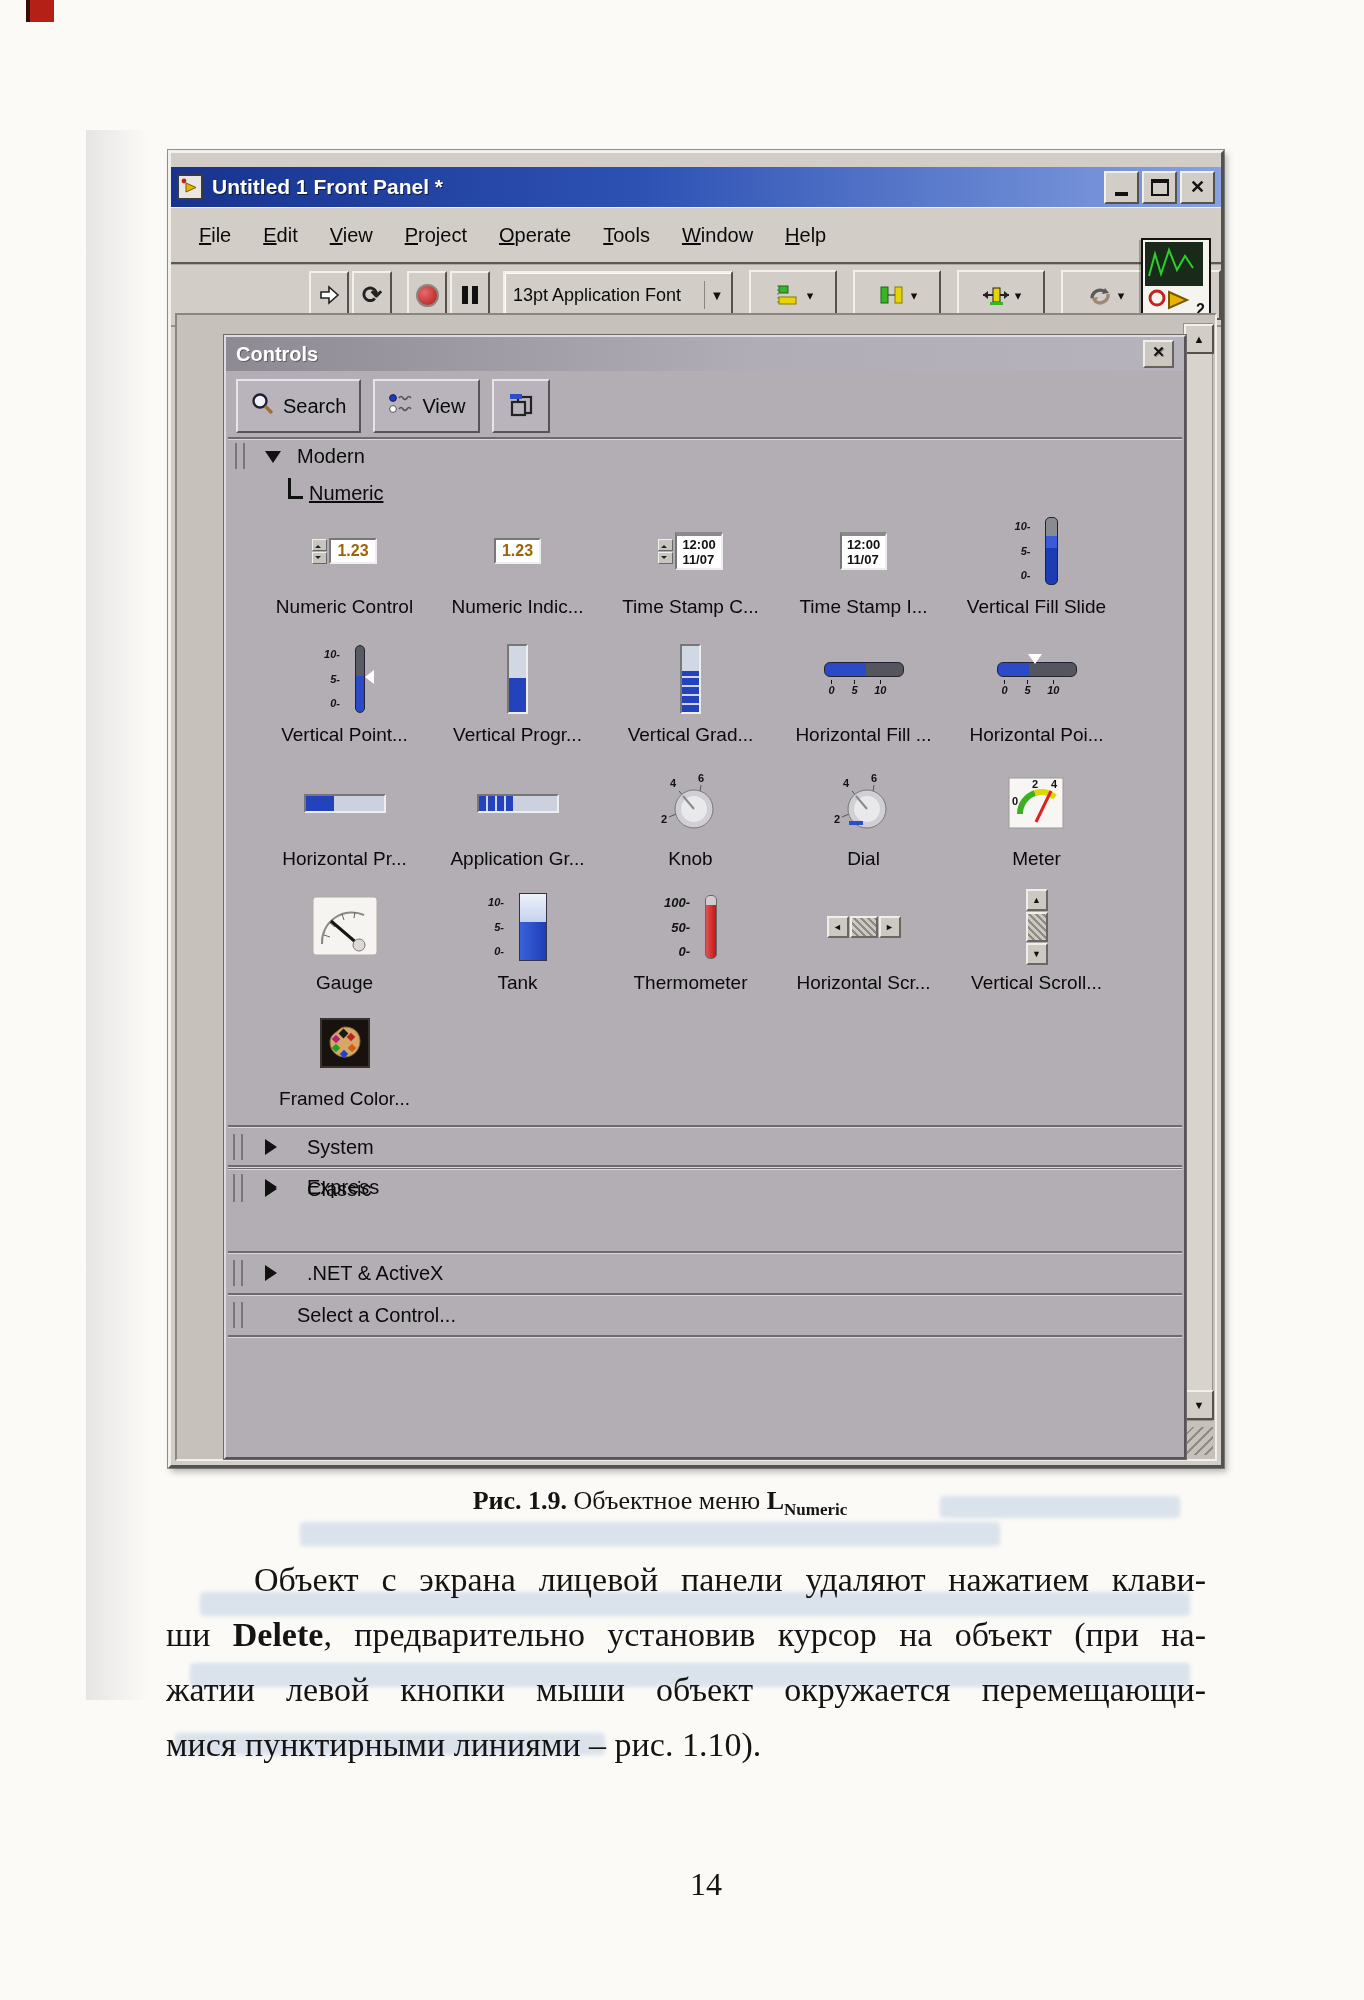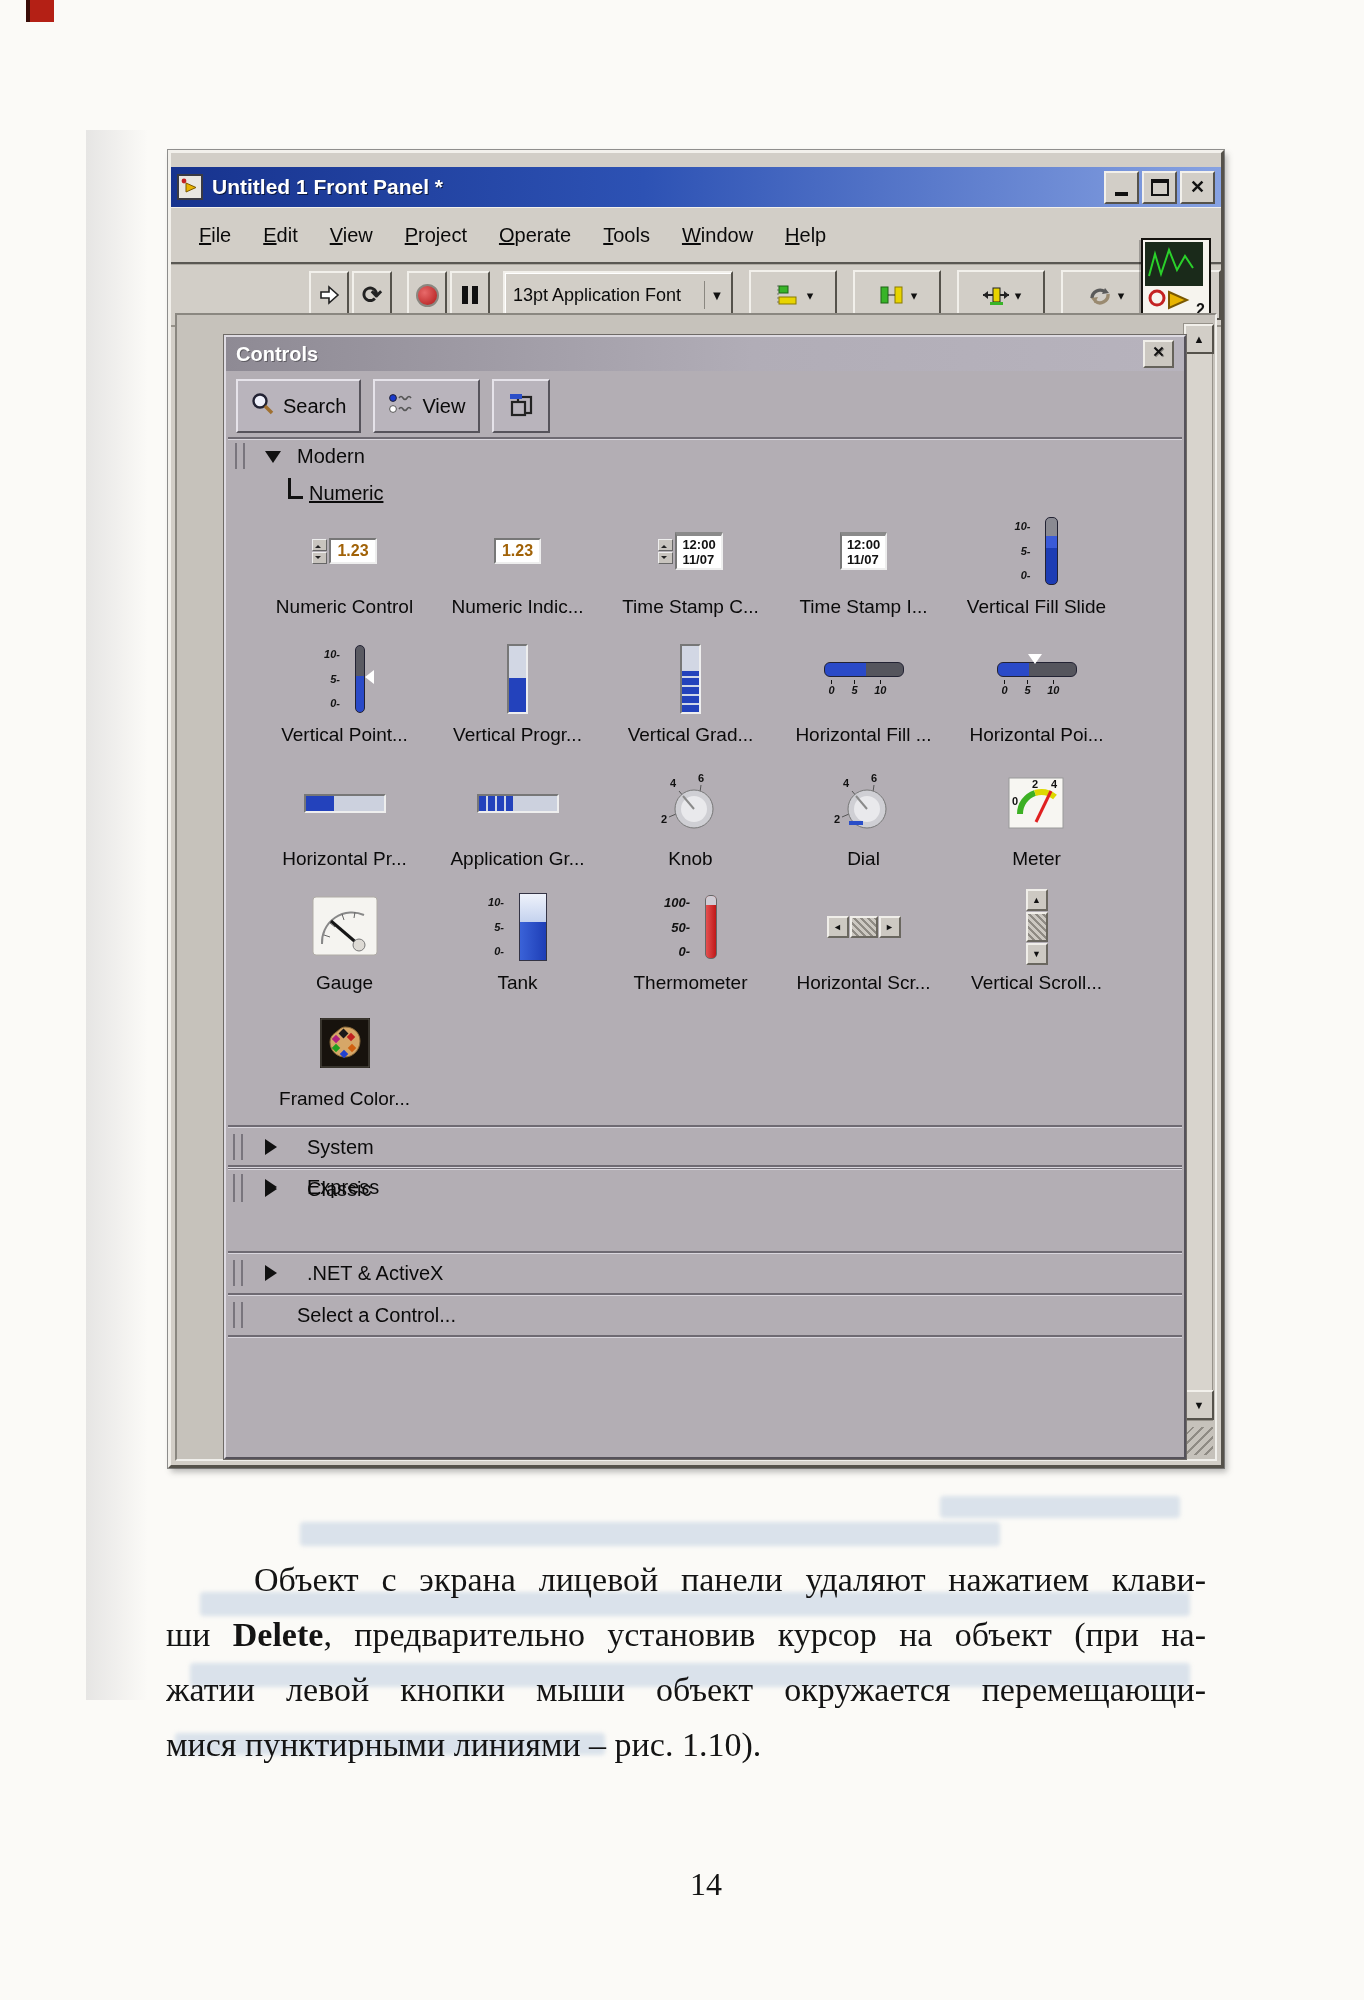--- a/index.html
+++ b/index.html
@@ -648,20 +648,25 @@
           <div class="cat-row" style="top:956px">
      <span class="grip"></span>
 
      <span class="cat-label noarrow">Select a Control...</span>
    </div>
           <div class="cat-endline" style="top:998px"></div>
         </div>
     </div>
   </div>
 
+  <div class="caption">
+    <span class="b">Рис. 1.9.</span>
+    <span>Объектное меню</span>
+    <span class="b"><span>L</span><sub>Numeric</sub></span>
+  </div>
 
   <div class="body-text" id="body-text">
       <div class="line just indent"><span>Объект с экрана лицевой панели удаляют нажатием клави-</span></div>
       <div class="line just"><span>ши </span><span class="b">Delete</span><span>, предварительно установив курсор на объект (при на-</span></div>
       <div class="line just"><span>жатии левой кнопки мыши объект окружается перемещающи-</span></div>
       <div class="line"><span>мися пунктирными линиями – рис. 1.10).</span></div>
     </div>
 
   <div class="page-num">14</div>
 </div>

